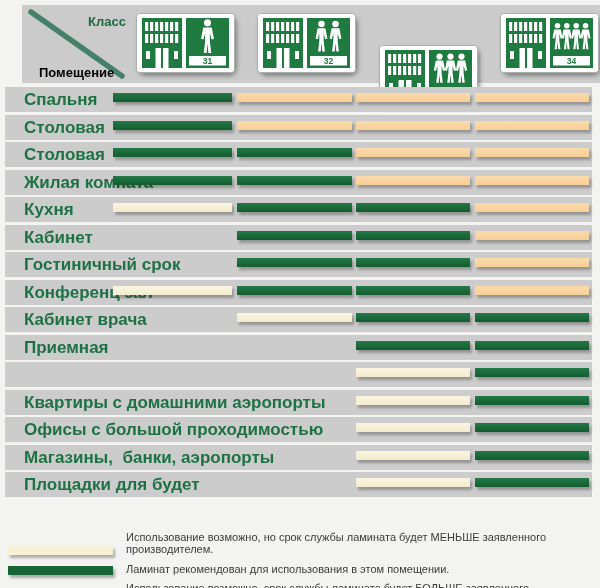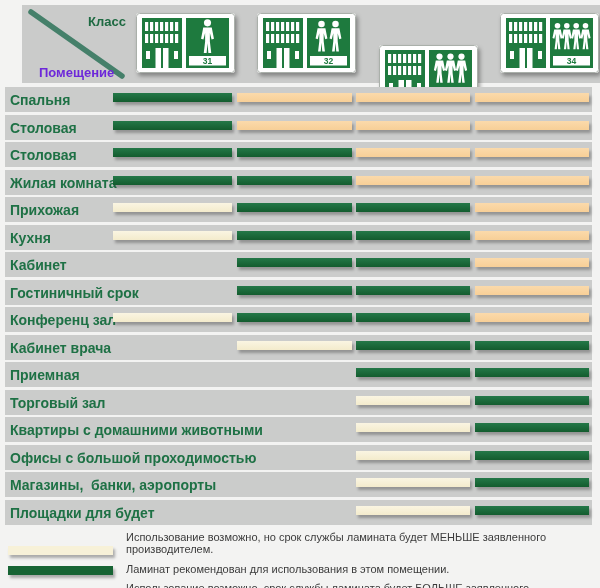--- a/index.html
+++ b/index.html
@@ -15,36 +15,36 @@
     position:absolute;left:22px;top:5px;width:587px;height:78px;
     background:#cacbca;
   }
   .diag-svg{position:absolute;left:0;top:0;}
   .klass-label{
     position:absolute;left:66px;top:9px;
     font-size:13px;font-weight:bold;color:#1e6a42;
   }
   .room-label{
     position:absolute;left:17px;top:60px;
-    font-size:13px;font-weight:bold;color:#6d28d9;
+    font-size:13px;font-weight:bold;color:#000000;
   }
   .class-group{
     position:absolute;top:8px;width:99px;height:60px;
     box-shadow:2px 3px 4px rgba(0,0,0,0.35);
-    border-radius:3px;background:#fff;
+    border-radius:8px;background:#fff;
   }
   
   .rows{position:absolute;left:5px;top:87px;width:587px;}
   .room-row{
     position:relative;width:587px;height:25px;margin-bottom:2.5px;
     background:#cbcccb;
   }
   .room-name{
-    position:absolute;left:5px;top:0;height:25px;line-height:26px;
-    font-size:14px;font-weight:bold;color:#1e7145;white-space:pre;
+    position:absolute;left:19px;top:0;height:25px;line-height:26px;
+    font-size:17px;font-weight:bold;color:#1e7145;white-space:pre;
   }
   .bar{
     position:absolute;top:6px;height:9px;
     box-shadow:2px 3px 3px rgba(0,0,0,0.28);
   }
   .bar.recommended{background:linear-gradient(#247848,#135c2e);}
   .bar.shorter{background:linear-gradient(#faf5e2,#f3ebcc);}
   .bar.longer{background:linear-gradient(#fbdaab,#f7cf97);}
   
   .legend{position:absolute;left:8px;top:531px;width:586px;}
@@ -256,27 +256,20 @@
         <div class="bar longer" style="left: 470px; width: 114px;"></div>
       </div>
       <div class="room-row">
         <div class="room-name">Жилая комната</div>
         <div class="bar recommended" style="left: 108px; width: 119px;"></div>
         <div class="bar recommended" style="left: 232px; width: 115px;"></div>
         <div class="bar longer" style="left: 351px; width: 114px;"></div>
         <div class="bar longer" style="left: 470px; width: 114px;"></div>
       </div>
       <div class="room-row">
-        <div class="room-name">Прихожая</div>
-        <div class="bar shorter" style="left: 108px; width: 119px;"></div>
-        <div class="bar recommended" style="left: 232px; width: 115px;"></div>
-        <div class="bar recommended" style="left: 351px; width: 114px;"></div>
-        <div class="bar longer" style="left: 470px; width: 114px;"></div>
-      </div>
-      <div class="room-row">
         <div class="room-name">Кухня</div>
         <div class="bar shorter" style="left: 108px; width: 119px;"></div>
         <div class="bar recommended" style="left: 232px; width: 115px;"></div>
         <div class="bar recommended" style="left: 351px; width: 114px;"></div>
         <div class="bar longer" style="left: 470px; width: 114px;"></div>
       </div>
       <div class="room-row">
         <div class="room-name">Кабинет</div>
         <div class="bar recommended" style="left: 232px; width: 115px;"></div>
         <div class="bar recommended" style="left: 351px; width: 114px;"></div>
@@ -300,26 +293,25 @@
         <div class="bar shorter" style="left: 232px; width: 115px;"></div>
         <div class="bar recommended" style="left: 351px; width: 114px;"></div>
         <div class="bar recommended" style="left: 470px; width: 114px;"></div>
       </div>
       <div class="room-row">
         <div class="room-name">Приемная</div>
         <div class="bar recommended" style="left: 351px; width: 114px;"></div>
         <div class="bar recommended" style="left: 470px; width: 114px;"></div>
       </div>
       <div class="room-row">
-        <div class="room-name">Торговый зал</div>
-        <div class="bar shorter" style="left: 351px; width: 114px;"></div>
-        <div class="bar recommended" style="left: 470px; width: 114px;"></div>
-      </div>
-      <div class="room-row">
-        <div class="room-name">Квартиры с домашними животными</div>
+        <div class="bar shorter" style="left: 351px; width: 114px;"></div>
+        <div class="bar recommended" style="left: 470px; width: 114px;"></div>
+      </div>
+      <div class="room-row">
+        <div class="room-name">Квартиры с домашними аэропорты</div>
         <div class="bar shorter" style="left: 351px; width: 114px;"></div>
         <div class="bar recommended" style="left: 470px; width: 114px;"></div>
       </div>
       <div class="room-row">
         <div class="room-name">Офисы с большой проходимостью</div>
         <div class="bar shorter" style="left: 351px; width: 114px;"></div>
         <div class="bar recommended" style="left: 470px; width: 114px;"></div>
       </div>
       <div class="room-row">
         <div class="room-name">Магазины,  банки, аэропорты</div>

